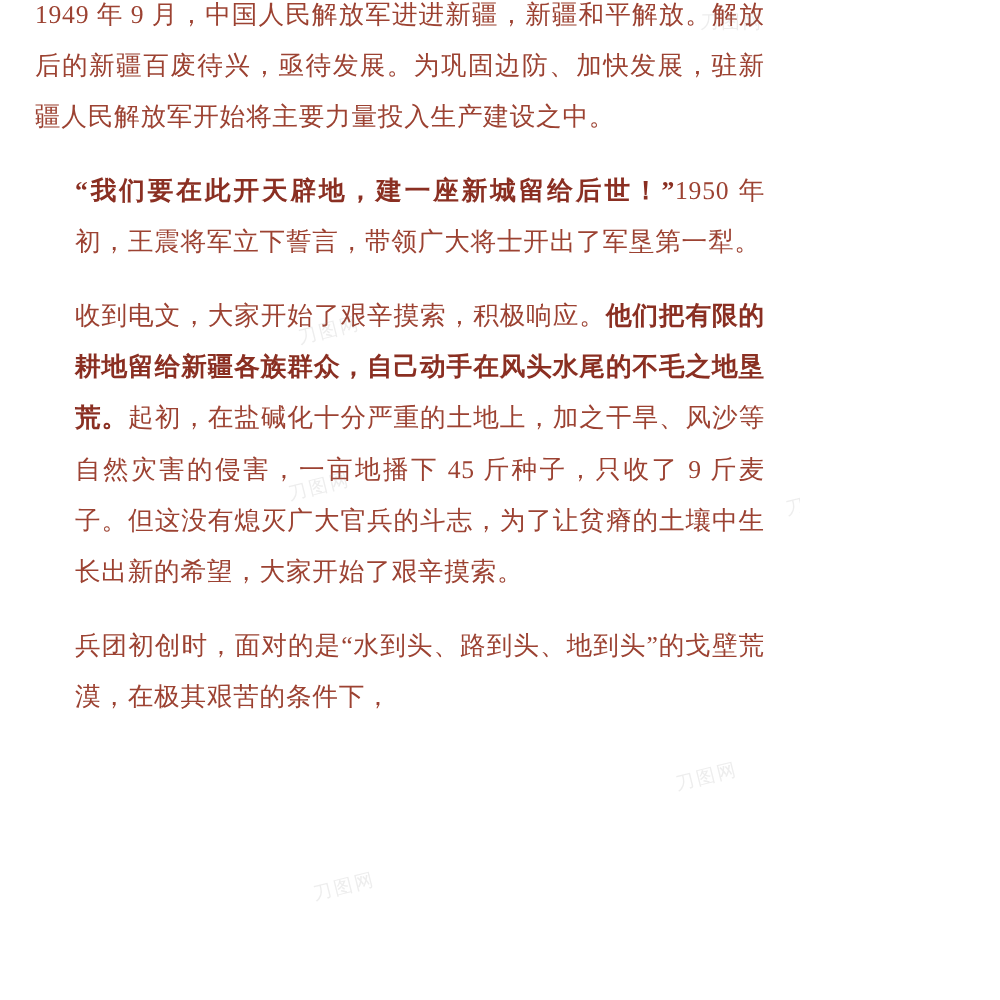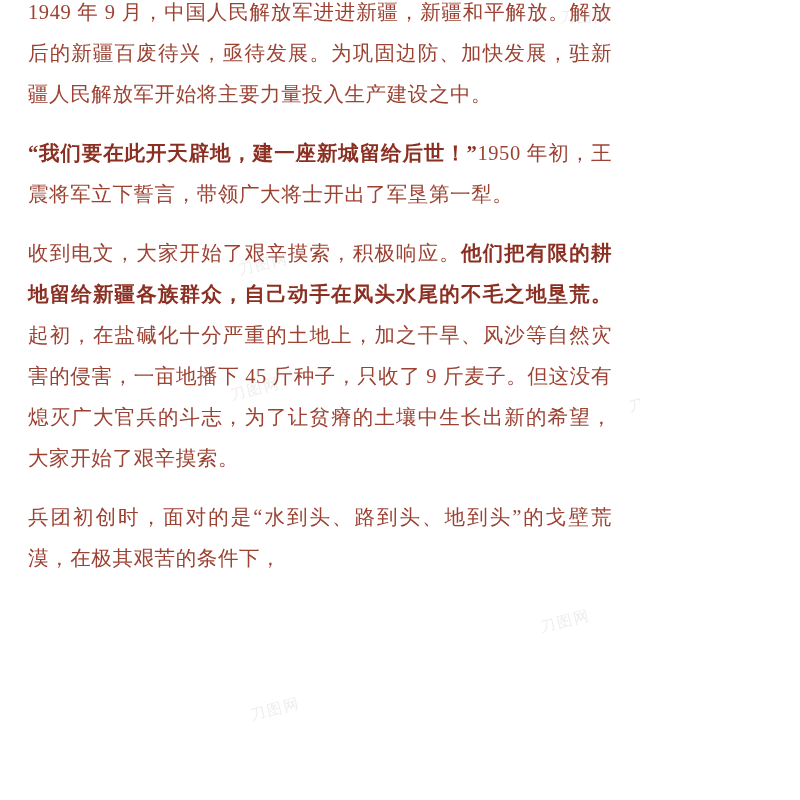--- a/index.html
+++ b/index.html
@@ -29,20 +29,21 @@
     font-size: 20.5px;
     line-height: 41px;
     letter-spacing: 0.6px;
     text-align: justify;
     text-justify: inter-ideograph;
     color: #9c4232;
     margin: 0;
   }
   .para + .para {
     margin-top: 18px;
+    margin-left: 32px;
   }
   .para.first {
     margin-top: -8px;
   }
   .b {
     font-weight: bold;
     color: #8a2f22;
   }
   .watermark {
     position: absolute;

